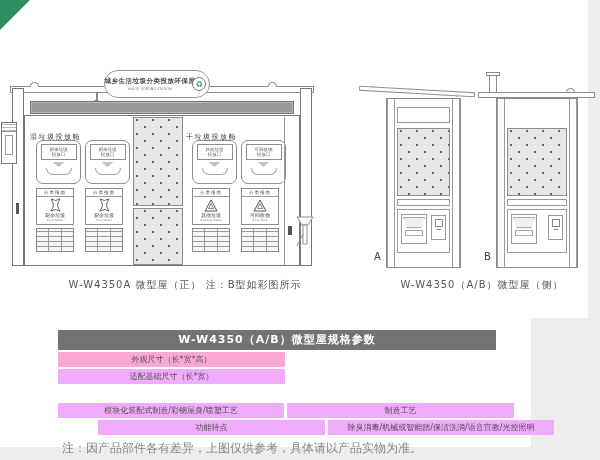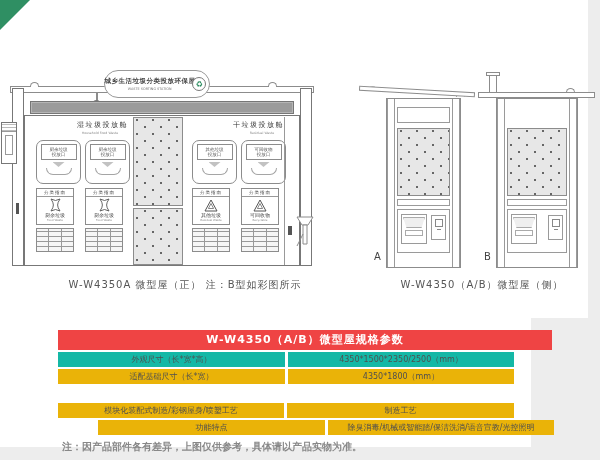--- a/index.html
+++ b/index.html
@@ -41,21 +41,21 @@
   .post { border:1px solid #777; background:#fff; z-index:4; }
   .post-l { left:12px; top:88px; width:12px; height:178px; }
   .post-r { left:300px; top:88px; width:12px; height:178px; }
   .post-handle { left:16px; top:203px; width:3px; height:11px; background:#555; z-index:6; }
 
   .wallbox { left:1px; top:122px; width:16px; height:42px; border:1px solid #777; background:#fff; z-index:6; }
   .wallbox .hd { height:9px; border-bottom:1px solid #999;
     background:repeating-linear-gradient(0deg,#bbb 0 1px,transparent 1px 3px); }
   .wallbox .inner { margin:3px auto 0; width:8px; height:20px; border:1px solid #999; }
 
-  .sec-title { position:absolute; width:100%; text-align:right; }
+  .sec-title { position:absolute; width:100%; text-align:left;margin-top:12px; }
   .sec-title .cn { font-size:7px; color:#333; letter-spacing:1.5px; white-space:nowrap; }
   .sec-title .en { font-size:4px; color:#888; transform:scale(0.8); white-space:nowrap; }
 
   .section { position:absolute; top:118px; width:98px; height:146px; }
   .sec-wet { left:30px; } .sec-dry { left:186px; }
 
   .door { position:absolute; top:22px; width:45px; height:44px; border:1px solid #8c8c8c;
     border-radius:7px; background:#fff; }
   .door .plate { margin:3px auto 0; width:36px; height:16px; border:1px solid #8c8c8c;
     display:flex; flex-direction:column; align-items:center; justify-content:center; }
@@ -120,30 +120,30 @@
 
   .chimney { left:489px; top:75px; width:8px; height:19px; border:1px solid #8c8c8c; background:#fff; }
   .chimney-cap { left:486px; top:72px; width:14px; height:4px; border:1px solid #8c8c8c; background:#fff; }
   .roof-b { left:478px; top:92px; width:117px; height:6px; border:1px solid #8c8c8c; background:#fff; z-index:4; }
   .louver { left:508px; top:100px; width:70px; height:19px; border:1px solid #8c8c8c;
     background:repeating-linear-gradient(180deg,#8c8c8c 0 1px,transparent 1px 4px) #fdfdfd; }
   .sv-label { position:absolute; font-size:10px; color:#444; }
   .lbl-a { left:374px; top:251px; } .lbl-b { left:484px; top:251px; }
 
   
-  .tbl-title { left:58px; top:330px; width:494px; height:20px; background:#ef4444;
+  .tbl-title { left:58px; top:330px; width:438px; height:20px; background:#737373;
     color:#fff; font-size:11px; font-weight:bold; letter-spacing:1px; text-align:center;
     line-height:20px; white-space:nowrap; }
   .t-row { position:absolute; left:58px; width:456px; height:15px; display:flex; gap:3px; }
   .t-cell { height:15px; line-height:15px; text-align:center; font-size:8px; color:#4f4f4f;
     white-space:nowrap; overflow:hidden; }
   .t-label { width:227px; } .t-value { width:226px; }
-  .r-light .t-cell { background:#14b8a6; }
-  .r-dark  .t-cell { background:#eab308; }
-  .footnote { left:62px; top:440px; font-size:10px; color:#888; white-space:nowrap;font-weight:bold; }
+  .r-light .t-cell { background:#f9a8d4; }
+  .r-dark  .t-cell { background:#f0abfc; }
+  .footnote { left:62px; top:440px; font-size:12px; color:#888; white-space:nowrap; }
 </style>
 </head>
 <body>
 
 <div id="app">
 
   <div class="corner-ribbon"></div>
   <div class="band-table-right"></div>
   <div class="band-right"></div>
   <div class="band-bottom"></div>
@@ -329,25 +329,23 @@
     </div>
     <div class="sv-label lbl-b">B</div>
     <div class="caption cap-side">W-W4350（A/B）微型屋（侧）</div>
   </div>
 
   <div>
     <div class="abs tbl-title">W-W4350（A/B）微型屋规格参数</div>
 
     <div class="t-row r-light" style="top:352px;">
       <div class="t-cell t-label">外观尺寸（长*宽*高）</div>
-      <div class="t-cell t-value">4350*1500*2350/2500（mm）</div>
     </div>
     <div class="t-row r-dark" style="top:369px;">
       <div class="t-cell t-label">适配基础尺寸（长*宽）</div>
-      <div class="t-cell t-value">4350*1800（mm）</div>
     </div>
     <div class="t-row r-light" style="top:386px;">
     </div>
     <div class="t-row r-dark" style="top:403px;">
       <div class="t-cell t-value">模块化装配式制造/彩钢屋身/喷塑工艺</div>
       <div class="t-cell t-label">制造工艺</div>
     </div>
     <div class="t-row r-dark" style="top:420px;margin-left:40px;">
       <div class="t-cell t-label">功能特点</div>
       <div class="t-cell t-value">除臭消毒/机械或智能踏/保洁洗消/语音宣教/光控照明</div>

